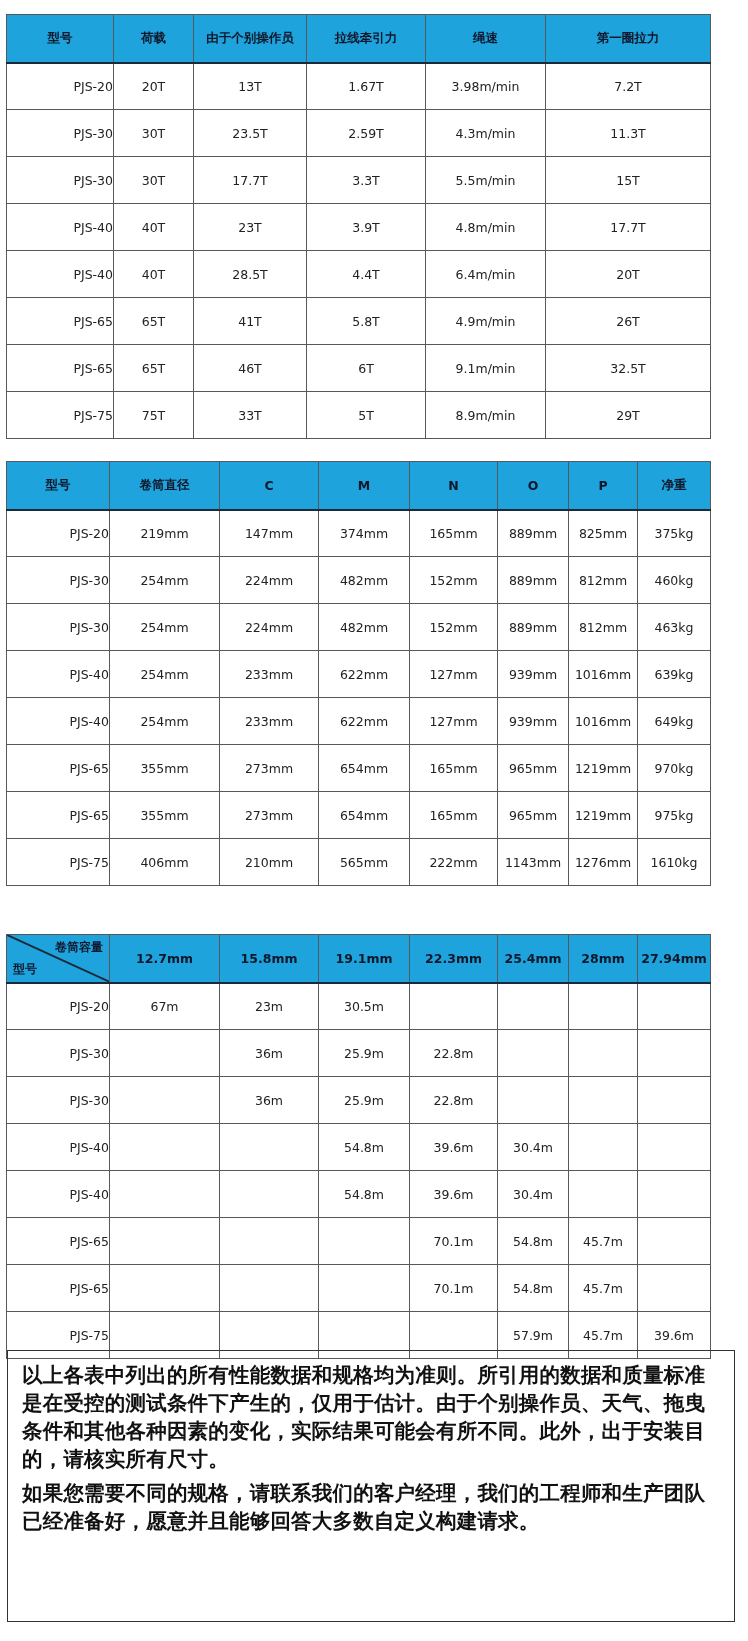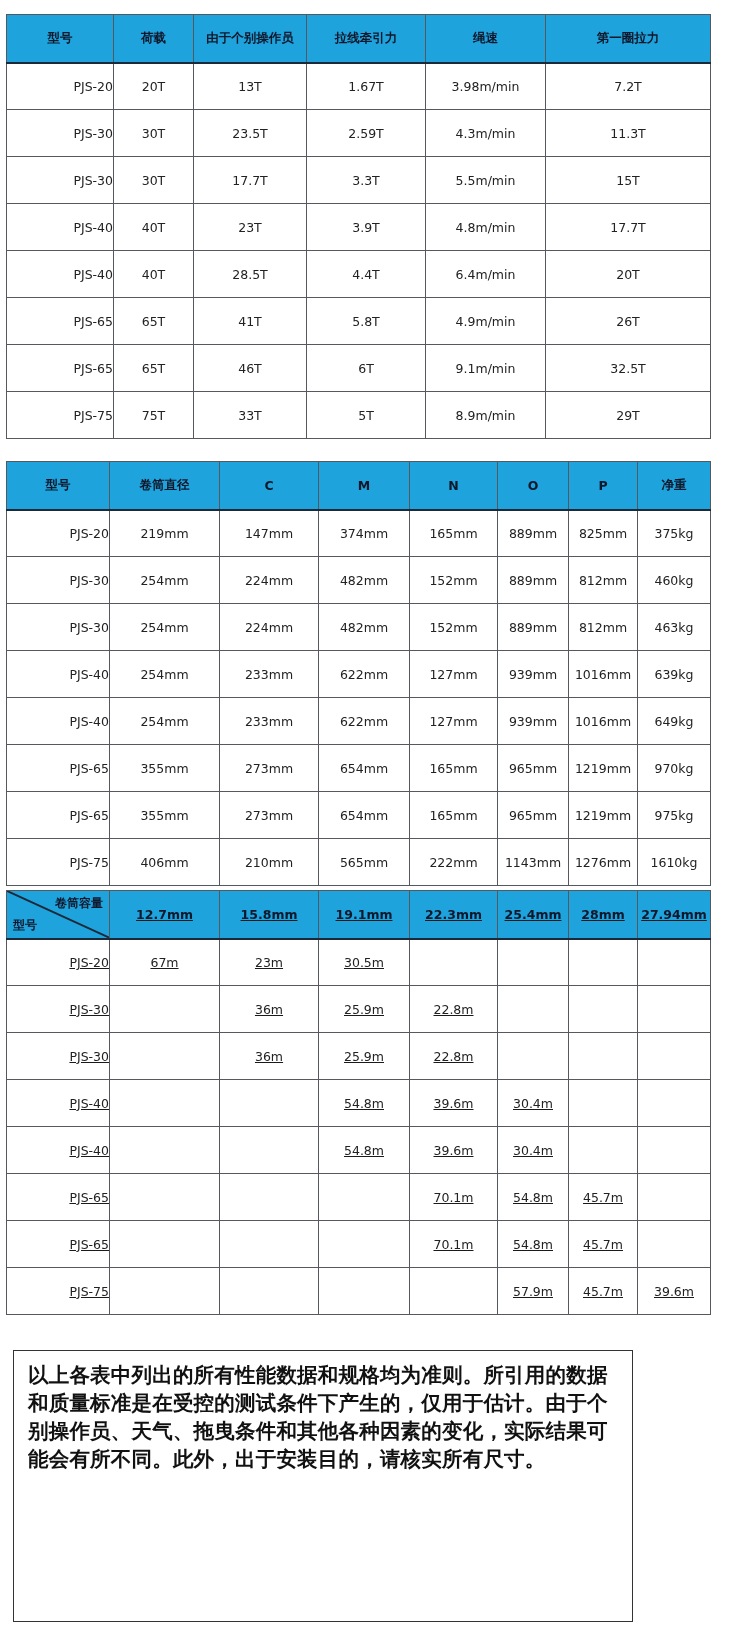--- a/index.html
+++ b/index.html
@@ -9,28 +9,28 @@
   th { background: #1fa3dc; color: #0f172a; font-weight: bold; font-size: 12.5px; margin-top: 36px; }
   thead th { border-bottom: 2px solid #1b2a3a; }
   td { background: #ffffff; color: #222; }
   td.model { text-align: right; }
   #t1 { top: 14px; }
   #t1 thead tr { height: 48px; }
   #t1 tbody tr { height: 47px; }
   #t2 { top: 461px; }
   #t2 thead tr { height: 48px; }
   #t2 tbody tr { height: 47px; }
-  #t3 { top: 890px; text-decoration: underline; }
+  #t3 { top: 934px; }
   #t3 thead tr { height: 48px; }
   #t3 tbody tr { height: 47px; }
   th.diag { position: relative; padding: 0; }
   th.diag svg { position: absolute; left: 0; top: 0; width: 100%; height: 100%; }
   th.diag .tr { position: absolute; right: 6px; top: 4px; font-size: 12px; }
   th.diag .bl { position: absolute; left: 6px; bottom: 4px; font-size: 12px; }
-  .note { position: absolute; left: 13px; top: 1350px; width: 620px; height: 272px; border: 1px solid #333; box-sizing: border-box; padding: 10px 10px 12px 14px; }
+  .note { position: absolute; left: 7px; top: 1350px; width: 728px; height: 272px; border: 1px solid #333; box-sizing: border-box; padding: 10px 10px 12px 14px; }
   .note p { margin: 0 0 6px 0; font-size: 20.5px; font-weight: bold; line-height: 28px; color: #111; letter-spacing: 0.2px; }
 </style>
 </head>
 <body>
 
 <table id="t1">
   <colgroup>
     <col style="width:107px">
       <col style="width:80px">
       <col style="width:113px">
@@ -331,13 +331,14 @@
         <td></td>
         <td>57.9m</td>
         <td>45.7m</td>
         <td>39.6m</td>
       </tr>
     </tbody>
 </table>
 
 <div class="note">
   <p>以上各表中列出的所有性能数据和规格均为准则。所引用的数据和质量标准是在受控的测试条件下产生的，仅用于估计。由于个别操作员、天气、拖曳条件和其他各种因素的变化，实际结果可能会有所不同。此外，出于安装目的，请核实所有尺寸。</p>
+  <p>如果您需要不同的规格，请联系我们的客户经理，我们的工程师和生产团队已经准备好，愿意并且能够回答大多数自定义构建请求。</p>
 </div>
 
 </body></html>

